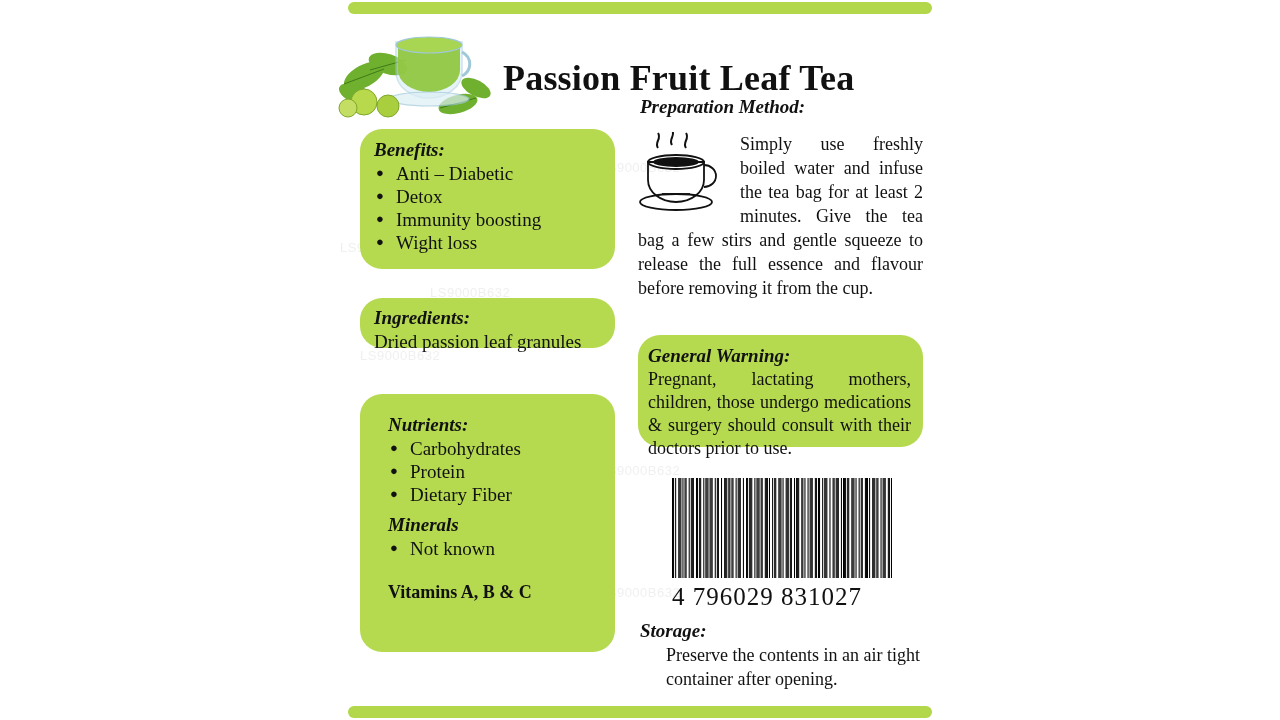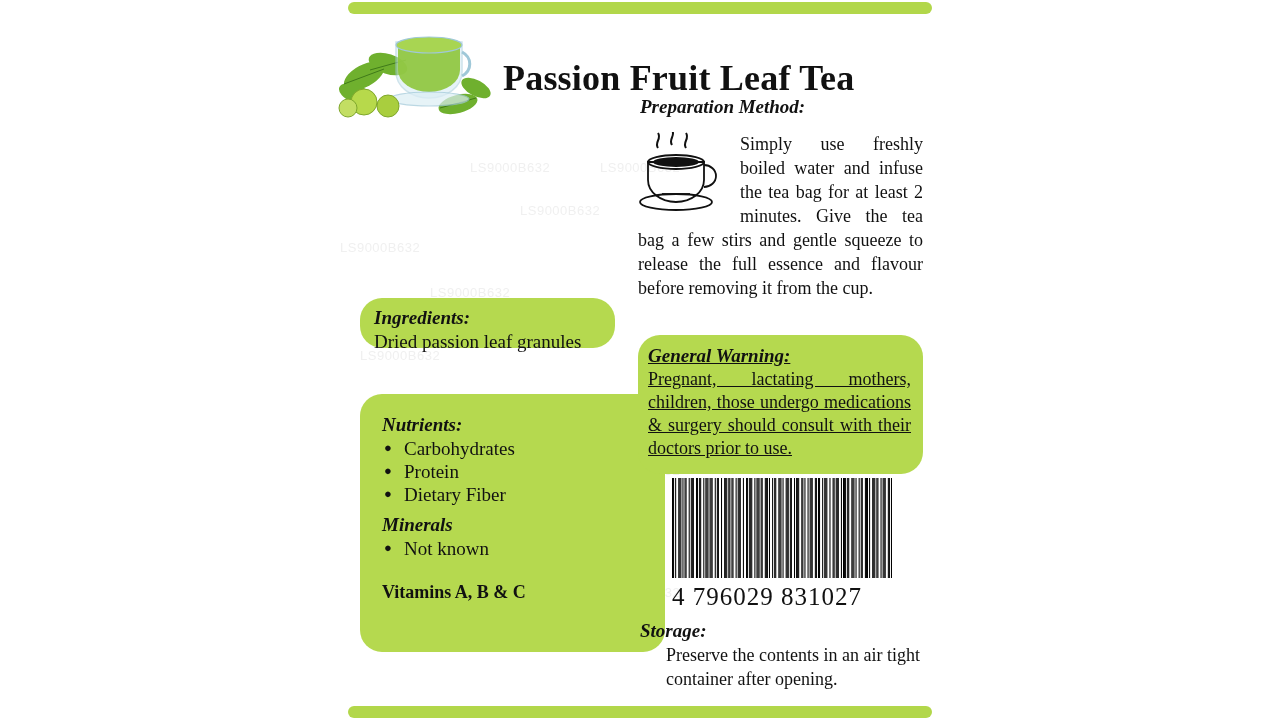--- a/index.html
+++ b/index.html
@@ -63,22 +63,22 @@
 
   
   .panel {
     position: absolute;
     background: #b5d94f;
     border-radius: 22px;
     box-sizing: border-box;
   }
   .panel-benefits    { left: 360px; top: 129px; width: 255px; height: 140px; padding: 10px 0 0 14px; }
   .panel-ingredients { left: 360px; top: 298px; width: 255px; height: 50px;  padding: 9px 0 0 14px; }
-  .panel-nutrients   { left: 360px; top: 394px; width: 305px; height: 258px; padding: 20px 0 0 22px; }
-  .panel-warning     { left: 638px; top: 335px; width: 285px; height: 139px; padding: 10px 12px 0 10px; text-decoration: underline; }
+  .panel-nutrients   { left: 360px; top: 394px; width: 255px; height: 258px; padding: 20px 0 0 28px; }
+  .panel-warning     { left: 638px; top: 335px; width: 285px; height: 112px; padding: 10px 12px 0 10px; }
 
   .panel-heading {
     font-weight: bold;
     font-style: italic;
     font-size: 19px;
     margin: 0 0 1px 0;
   }
   .bullet-list {
     list-style: none;
     margin: 0;
@@ -226,20 +226,29 @@
 
     <g>
       <circle cx="28" cy="86" r="13" fill="#b7d94b" stroke="#7fa72c" stroke-width="1"></circle>
       <circle cx="52" cy="90" r="11" fill="#a9ce3e" stroke="#7fa72c" stroke-width="1"></circle>
       <circle cx="12" cy="92" r="9" fill="#c3de63" stroke="#7fa72c" stroke-width="1"></circle>
     </g>
   </svg>
 
   <h1 class="product-title">Passion Fruit Leaf Tea</h1>
 
+  <div class="panel panel-benefits">
+    <div class="panel-heading">Benefits:</div>
+    <ul class="bullet-list">
+      <li>Anti – Diabetic</li>
+      <li>Detox</li>
+      <li>Immunity boosting</li>
+      <li>Wight loss</li>
+    </ul>
+  </div>
 
   <div class="panel panel-ingredients">
     <div class="panel-heading">Ingredients:</div>
     <div class="plain-line">Dried passion leaf granules</div>
   </div>
 
   <div class="panel panel-nutrients">
     <div class="panel-heading">Nutrients:</div>
     <ul class="bullet-list">
       <li>Carbohydrates</li>

